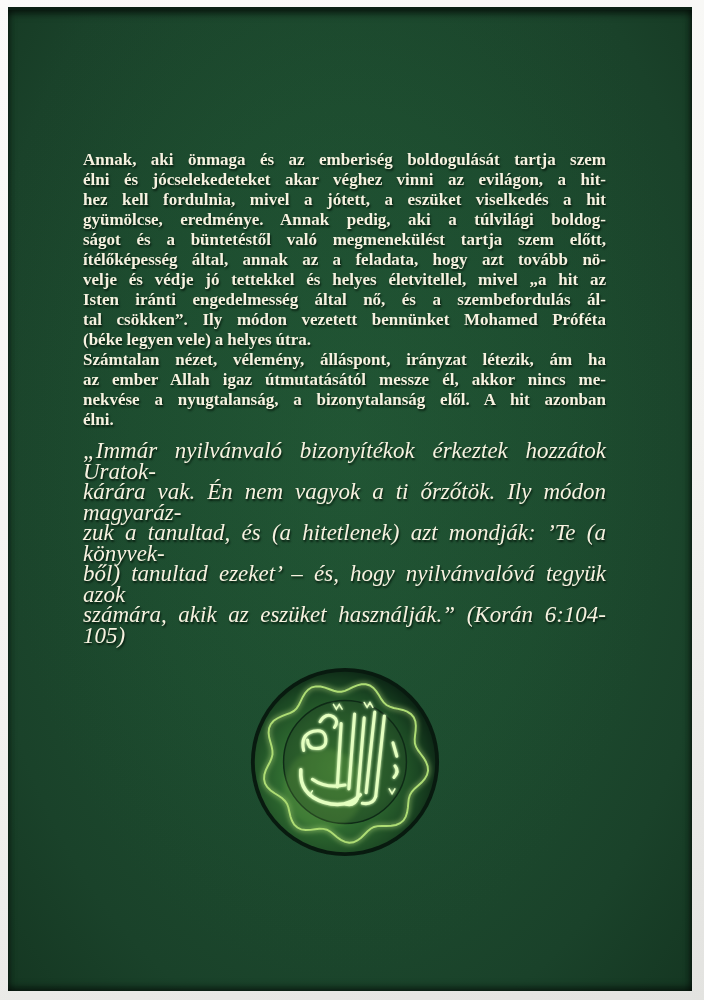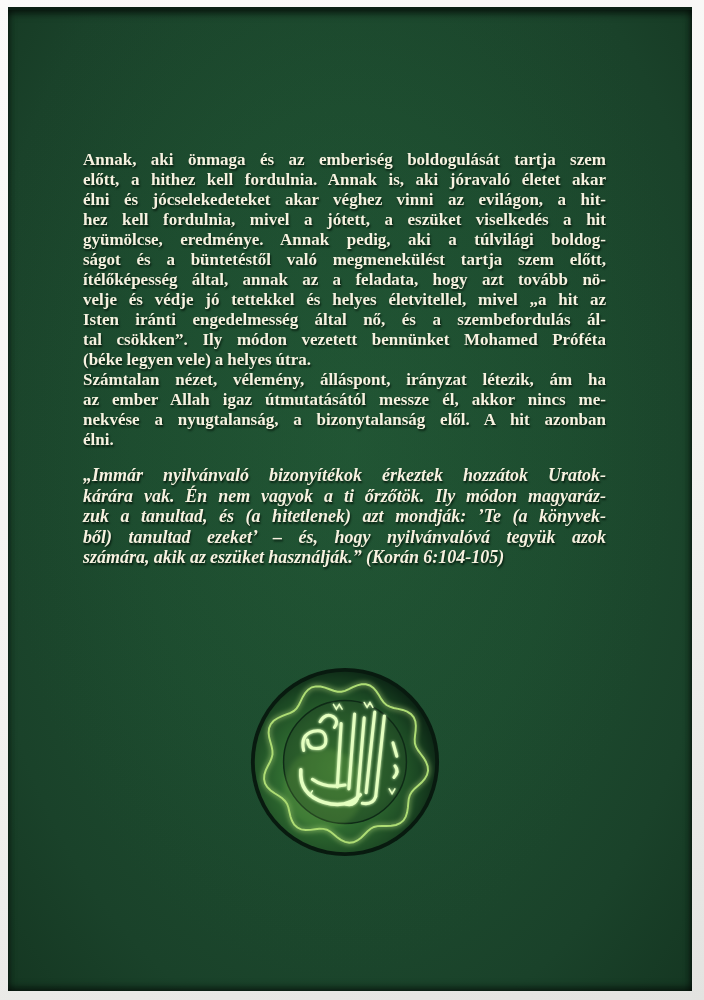--- a/index.html
+++ b/index.html
@@ -34,25 +34,25 @@
     width: 523px;
     color: #f7f2e0;
     font-size: 17px;
     font-weight: bold;
     line-height: 20px;
     text-shadow: 1px 1.5px 2px rgba(0,18,8,0.8);
     margin-top: 43px;
   }
   .quote-block {
     position: absolute;
-    left: 75px; top: 455px;
+    left: 75px; top: 431px;
     width: 523px;
     color: #f7f2e0;
-    font-size: 18px;
-    font-weight: bold;
+    font-size: 23px;
+    font-weight: normal;
     font-style: italic;
     line-height: 20.5px;
     text-shadow: 1px 1.5px 2px rgba(0,18,8,0.8);
   }
   .line {
     text-align: justify;
     text-align-last: justify;
     word-spacing: -0.3px;
   }
   .line.para-last { text-align-last: left; }
@@ -64,21 +64,20 @@
   .seal svg { display: block; width: 192px; height: 192px; }
 </style>
 </head>
 <body>
 
 <div class="page">
   <div class="cover">
 
     <div class="text-block">
         <div class="line">Annak, aki önmaga és az emberiség boldogulását tartja szem</div>
-        <div class="line">előtt, a hithez kell fordulnia. Annak is, aki jóravaló életet akar</div>
         <div class="line">élni és jócselekedeteket akar véghez vinni az evilágon, a hit-</div>
         <div class="line">hez kell fordulnia, mivel a jótett, a eszüket viselkedés a hit</div>
         <div class="line">gyümölcse, eredménye. Annak pedig, aki a túlvilági boldog-</div>
         <div class="line">ságot és a büntetéstől való megmenekülést tartja szem előtt,</div>
         <div class="line">ítélőképesség által, annak az a feladata, hogy azt tovább nö-</div>
         <div class="line">velje és védje jó tettekkel és helyes életvitellel, mivel „a hit az</div>
         <div class="line">Isten iránti engedelmesség által nő, és a szembefordulás ál-</div>
         <div class="line">tal csökken”. Ily módon vezetett bennünket Mohamed Próféta</div>
         <div class="line para-last">(béke legyen vele) a helyes útra.</div>
         <div class="line">Számtalan nézet, vélemény, álláspont, irányzat létezik, ám ha</div>

